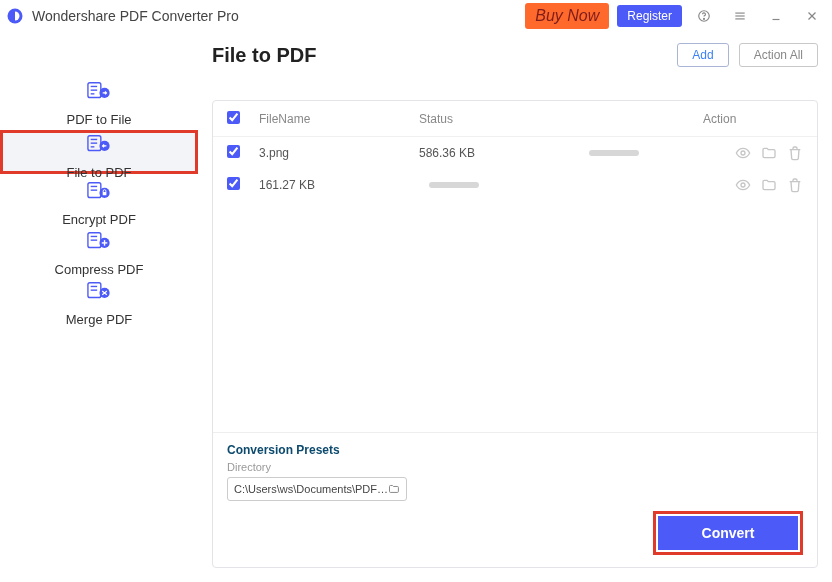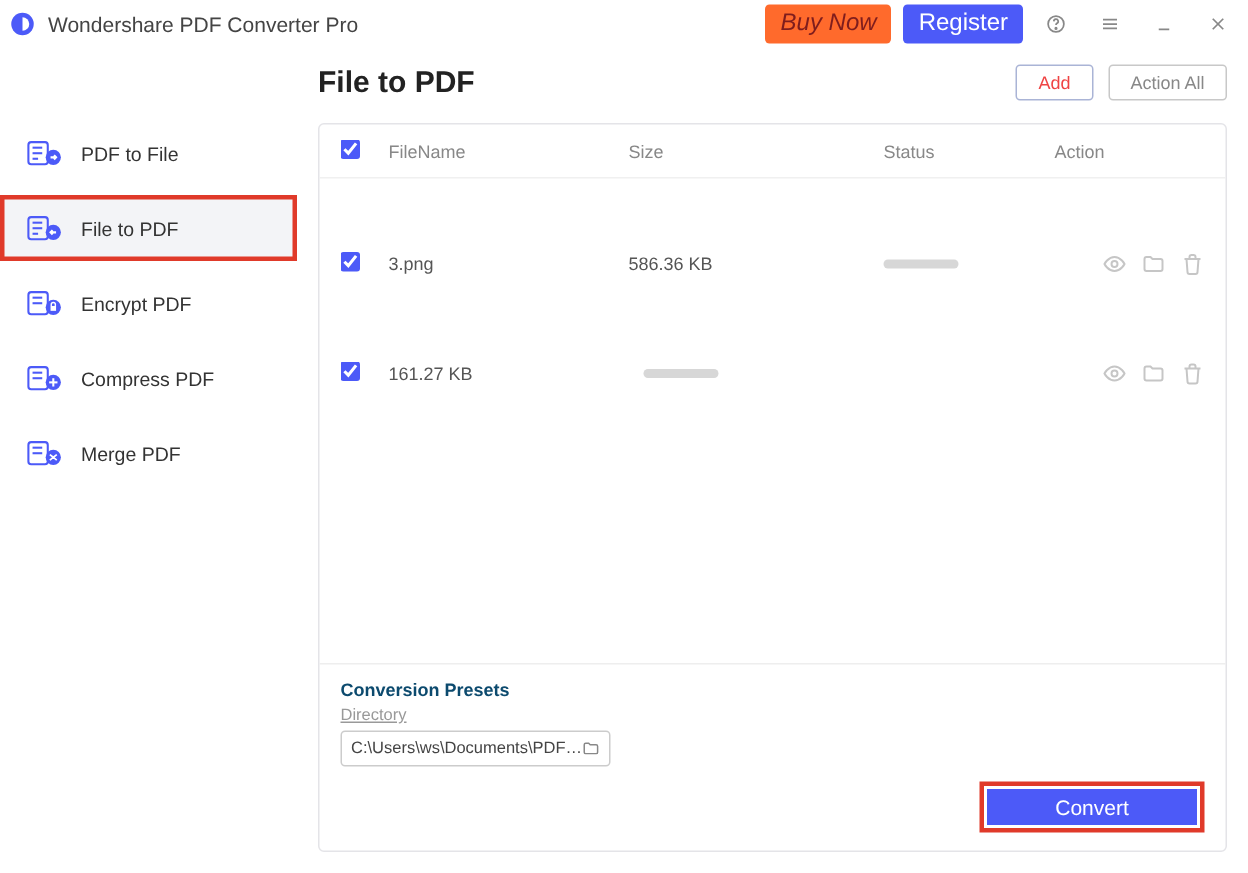--- a/index.html
+++ b/index.html
@@ -5,70 +5,70 @@
   * { box-sizing: border-box; margin: 0; padding: 0; font-family: -apple-system, BlinkMacSystemFont, "Segoe UI", Arial, sans-serif; }
   body { width: 832px; height: 582px; background: #fff; overflow: hidden; font-size: 13px; color: #333; }
   .app { display: flex; flex-direction: column; height: 100%; }
 
   
   .titlebar { display: flex; align-items: center; height: 32px; padding: 0 6px; }
   .logo { width: 18px; height: 18px; margin-right: 8px; display:flex; align-items:center; justify-content:center; }
   .title { font-size: 14px; font-weight: 500; color: #444; }
   .titlebar-right { margin-left: auto; display: flex; align-items: center; gap: 8px; }
   .btn-buy { background:#ff6a2c; color:#7f1d1d; border:none; padding:4px 10px; border-radius:3px; font-size:16px; cursor:pointer;font-style:italic; }
-  .btn-register { background:#4c5af8; color:#fff; border:none; padding:4px 10px; border-radius:3px; font-size:16px; cursor:pointer; }
+  .btn-register { background:#4c5af8; color:#fff; border:none; padding:4px 10px; border-radius:3px; font-size:12px; cursor:pointer; }
   .winicon { width:28px; height:28px; display:flex; align-items:center; justify-content:center; color:#888; cursor:pointer; }
   .winicon svg { width:14px; height:14px; }
 
   
   .main { flex:1; display:flex; min-height:0; }
 
   
   .sidebar { width:198px; background:#fff; display:flex; flex-direction:column; padding-top:48px; }
-  .side-item { display:flex; align-items:center; height:44px; padding:0 18px; cursor:pointer; gap:12px; margin-bottom:6px; }
+  .side-item { display:flex; align-items:center; height:44px; padding:0 18px; cursor:pointer; gap:12px; margin-bottom:6px;flex-direction:column; }
   .side-item.active { background:#f3f4f7; border:3px solid #e03a2a; padding:0 15px; }
   .side-icon { width:24px; height:22px; display:flex; align-items:center; justify-content:center; }
   .side-label { font-size:13px; color:#333; }
 
   
   .content { flex:1; display:flex; flex-direction:column; padding:0 14px 14px 14px; }
   .content-header { display:flex; align-items:center; padding-top:0px; margin-top:0; height:46px; }
   .page-title { font-size:20px; font-weight:700; color:#222; }
   .hdr-actions { margin-left:auto; display:flex; gap:10px; }
-  .btn-outline { background:#fff; border:1px solid #aab4d6; color:#ef4444; border-radius:3px; font-size:12px; padding:4px 14px; cursor:pointer; }
+  .btn-outline { background:#fff; border:1px solid #aab4d6; color:#3b82f6; border-radius:3px; font-size:12px; padding:4px 14px; cursor:pointer; }
   .btn-outline.gray { border:1px solid #c8c8c8; color:#888; }
 
-  .panel { border:1px solid #e4e4e8; border-radius:4px; flex:1; min-height:0; display:flex; flex-direction:column; background:#fff; margin-top:4px;gap:41px; }
+  .panel { border:1px solid #e4e4e8; border-radius:4px; flex:1; min-height:0; display:flex; flex-direction:column; background:#fff; margin-top:22px; }
 
   
   .thead, .trow { display:flex; align-items:center; padding:0 14px; }
   .thead { height:36px; color:#888; font-size:12px; border-bottom:1px solid #f0f0f0; }
   .trow { height:32px; font-size:12px; color:#555; }
   .col-check { width:32px; }
   .col-name { width:160px; }
   .col-size { width:170px; }
   .col-status { flex:1; }
   .col-action { width:100px; display:flex; justify-content:flex-end; gap:10px; }
   .status-bar { width:50px; height:6px; background:#d7d7d7; border-radius:3px; }
   .action-icn { width:16px; height:16px; color:#c6c6c6; display:flex; align-items:center; justify-content:center; }
   input[type=checkbox]{ accent-color:#4c5af8; width:13px; height:13px; }
 
   .filler { flex:1; }
 
   
   .presets { border-top:1px solid #eee; padding:10px 14px 12px 14px; }
   .presets-title { font-size:12px; font-weight:700; color:#0c4a6e; margin-bottom:4px; }
-  .presets-label { font-size:11px; color:#999; margin-bottom:4px;text-decoration:underline; }
+  .presets-label { font-size:11px; color:#999; margin-bottom:4px; }
   .dir-field { display:flex; align-items:center; border:1px solid #ccc; border-radius:3px; width:180px; height:24px; padding:0 6px; font-size:11px; color:#444; background:#fff; justify-content:space-between; }
   .dir-text { white-space:nowrap; overflow:hidden; text-overflow:ellipsis; }
   .dir-icn { color:#888; width:14px; height:14px; display:flex; align-items:center; justify-content:center; }
 
   .convert-row { display:flex; justify-content:flex-end; margin-top:10px; }
   .convert-wrap { border:3px solid #e03a2a; padding:2px; }
-  .btn-convert { background:#4c5af8; color:#fff; border:none; width:140px; height:24px; font-size:14px; font-weight:400; cursor:pointer; }
+  .btn-convert { background:#4c5af8; color:#fff; border:none; width:140px; height:34px; font-size:14px; font-weight:700; cursor:pointer; }
 </style>
 </head>
 <body>
 
 <div class="app">
 
   <div class="titlebar">
     <div class="logo">
       <svg viewBox="0 0 24 24">
           <circle cx="12" cy="12" r="10" fill="#4c5af8"></circle>
@@ -186,21 +186,20 @@
         <div class="hdr-actions">
           <button class="btn-outline">Add</button>
           <button class="btn-outline gray">Action All</button>
         </div>
       </div>
 
       <div class="panel">
         <div class="thead">
           <div class="col-check"><input type="checkbox" checked="" style=""></div>
           <div class="col-name">FileName</div>
-          <div class="col-size">Size</div>
           <div class="col-status">Status</div>
           <div class="col-action" style="justify-content:flex-start;">
               <span>Action</span>
             </div>
         </div>
 
         <div class="trow">
           <div class="col-check"><input type="checkbox" checked="" style=""></div>
           <div class="col-name">3.png</div>
           <div class="col-size">586.36 KB</div>

